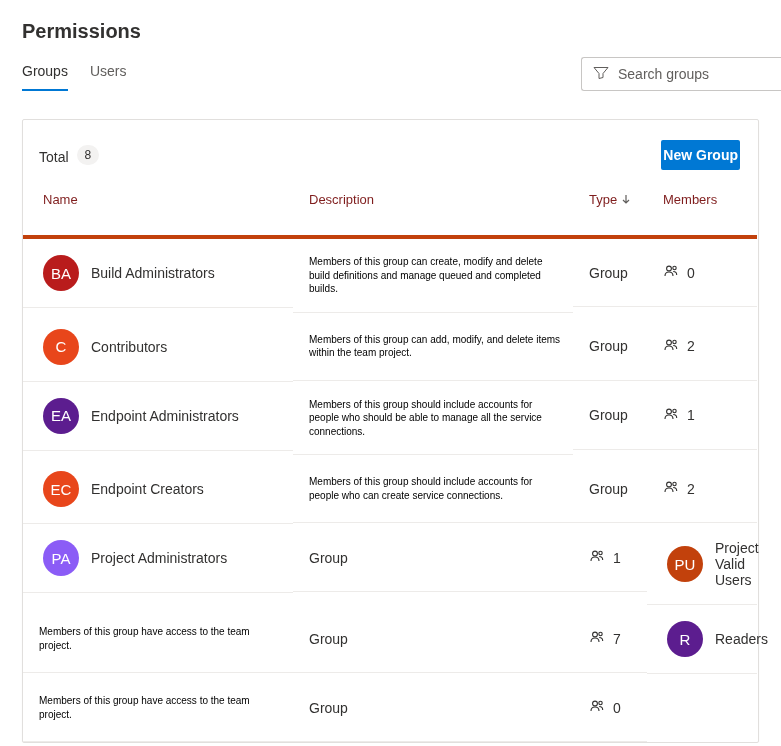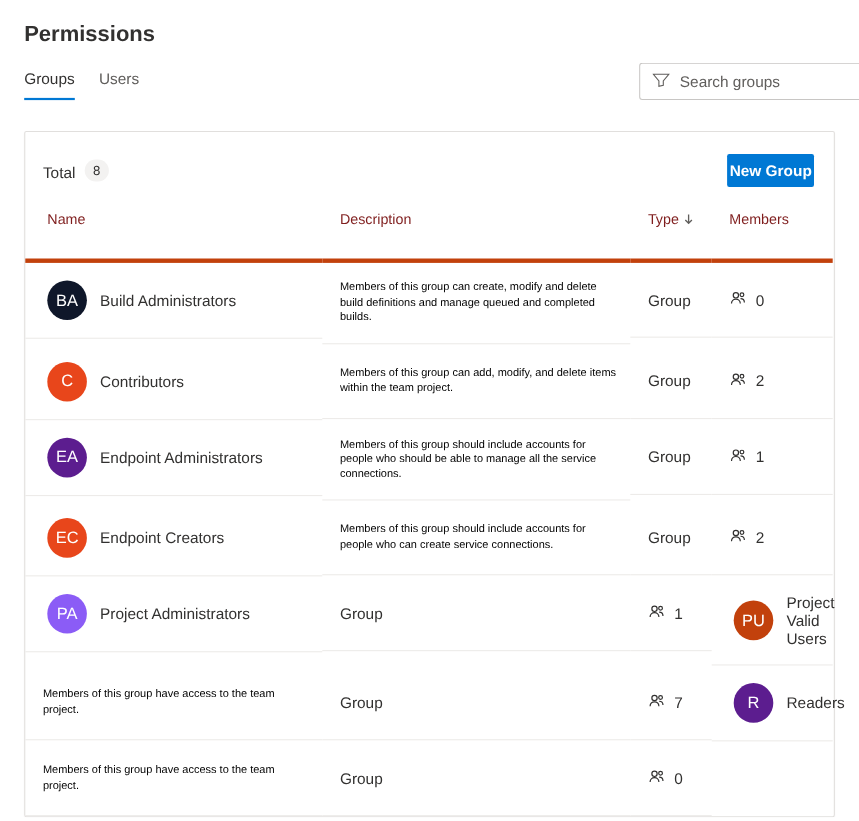--- a/index.html
+++ b/index.html
@@ -189,21 +189,21 @@
       <div class="gridhead type">
         <span>Type</span>
         <span class="arrowdown">
           <svg width="10" height="10" viewBox="0 0 10 10" fill="none" stroke="#605e5c" stroke-width="1.2">
             <path d="M5 1v8M2 6l3 3 3-3"></path>
           </svg>
         </span>
       </div>
       <div class="gridhead">Members</div>
     <div class="row-cell namecell">
-          <div class="avatar" style="background:#0f172a">BA</div>
+          <div class="avatar" style="background:#b91c1c">BA</div>
           <div class="groupname">Build Administrators</div>
         </div>
         <div class="row-cell desc">Members of this group can create, modify and delete build definitions and manage queued and completed builds.</div>
         <div class="row-cell type">Group</div>
         <div class="row-cell members">
           <span class="members-icon"><svg width="16" height="16" viewBox="0 0 16 16" fill="none" stroke="currentColor" stroke-width="1.1">
               <circle cx="6" cy="5.5" r="2.4"></circle>
               <path d="M2 13c0-2.4 1.8-4 4-4s4 1.6 4 4"></path>
               <circle cx="11.5" cy="5" r="1.7"></circle>
               <path d="M10.2 8.5c2 0 3.5 1.4 3.5 3.4"></path>

